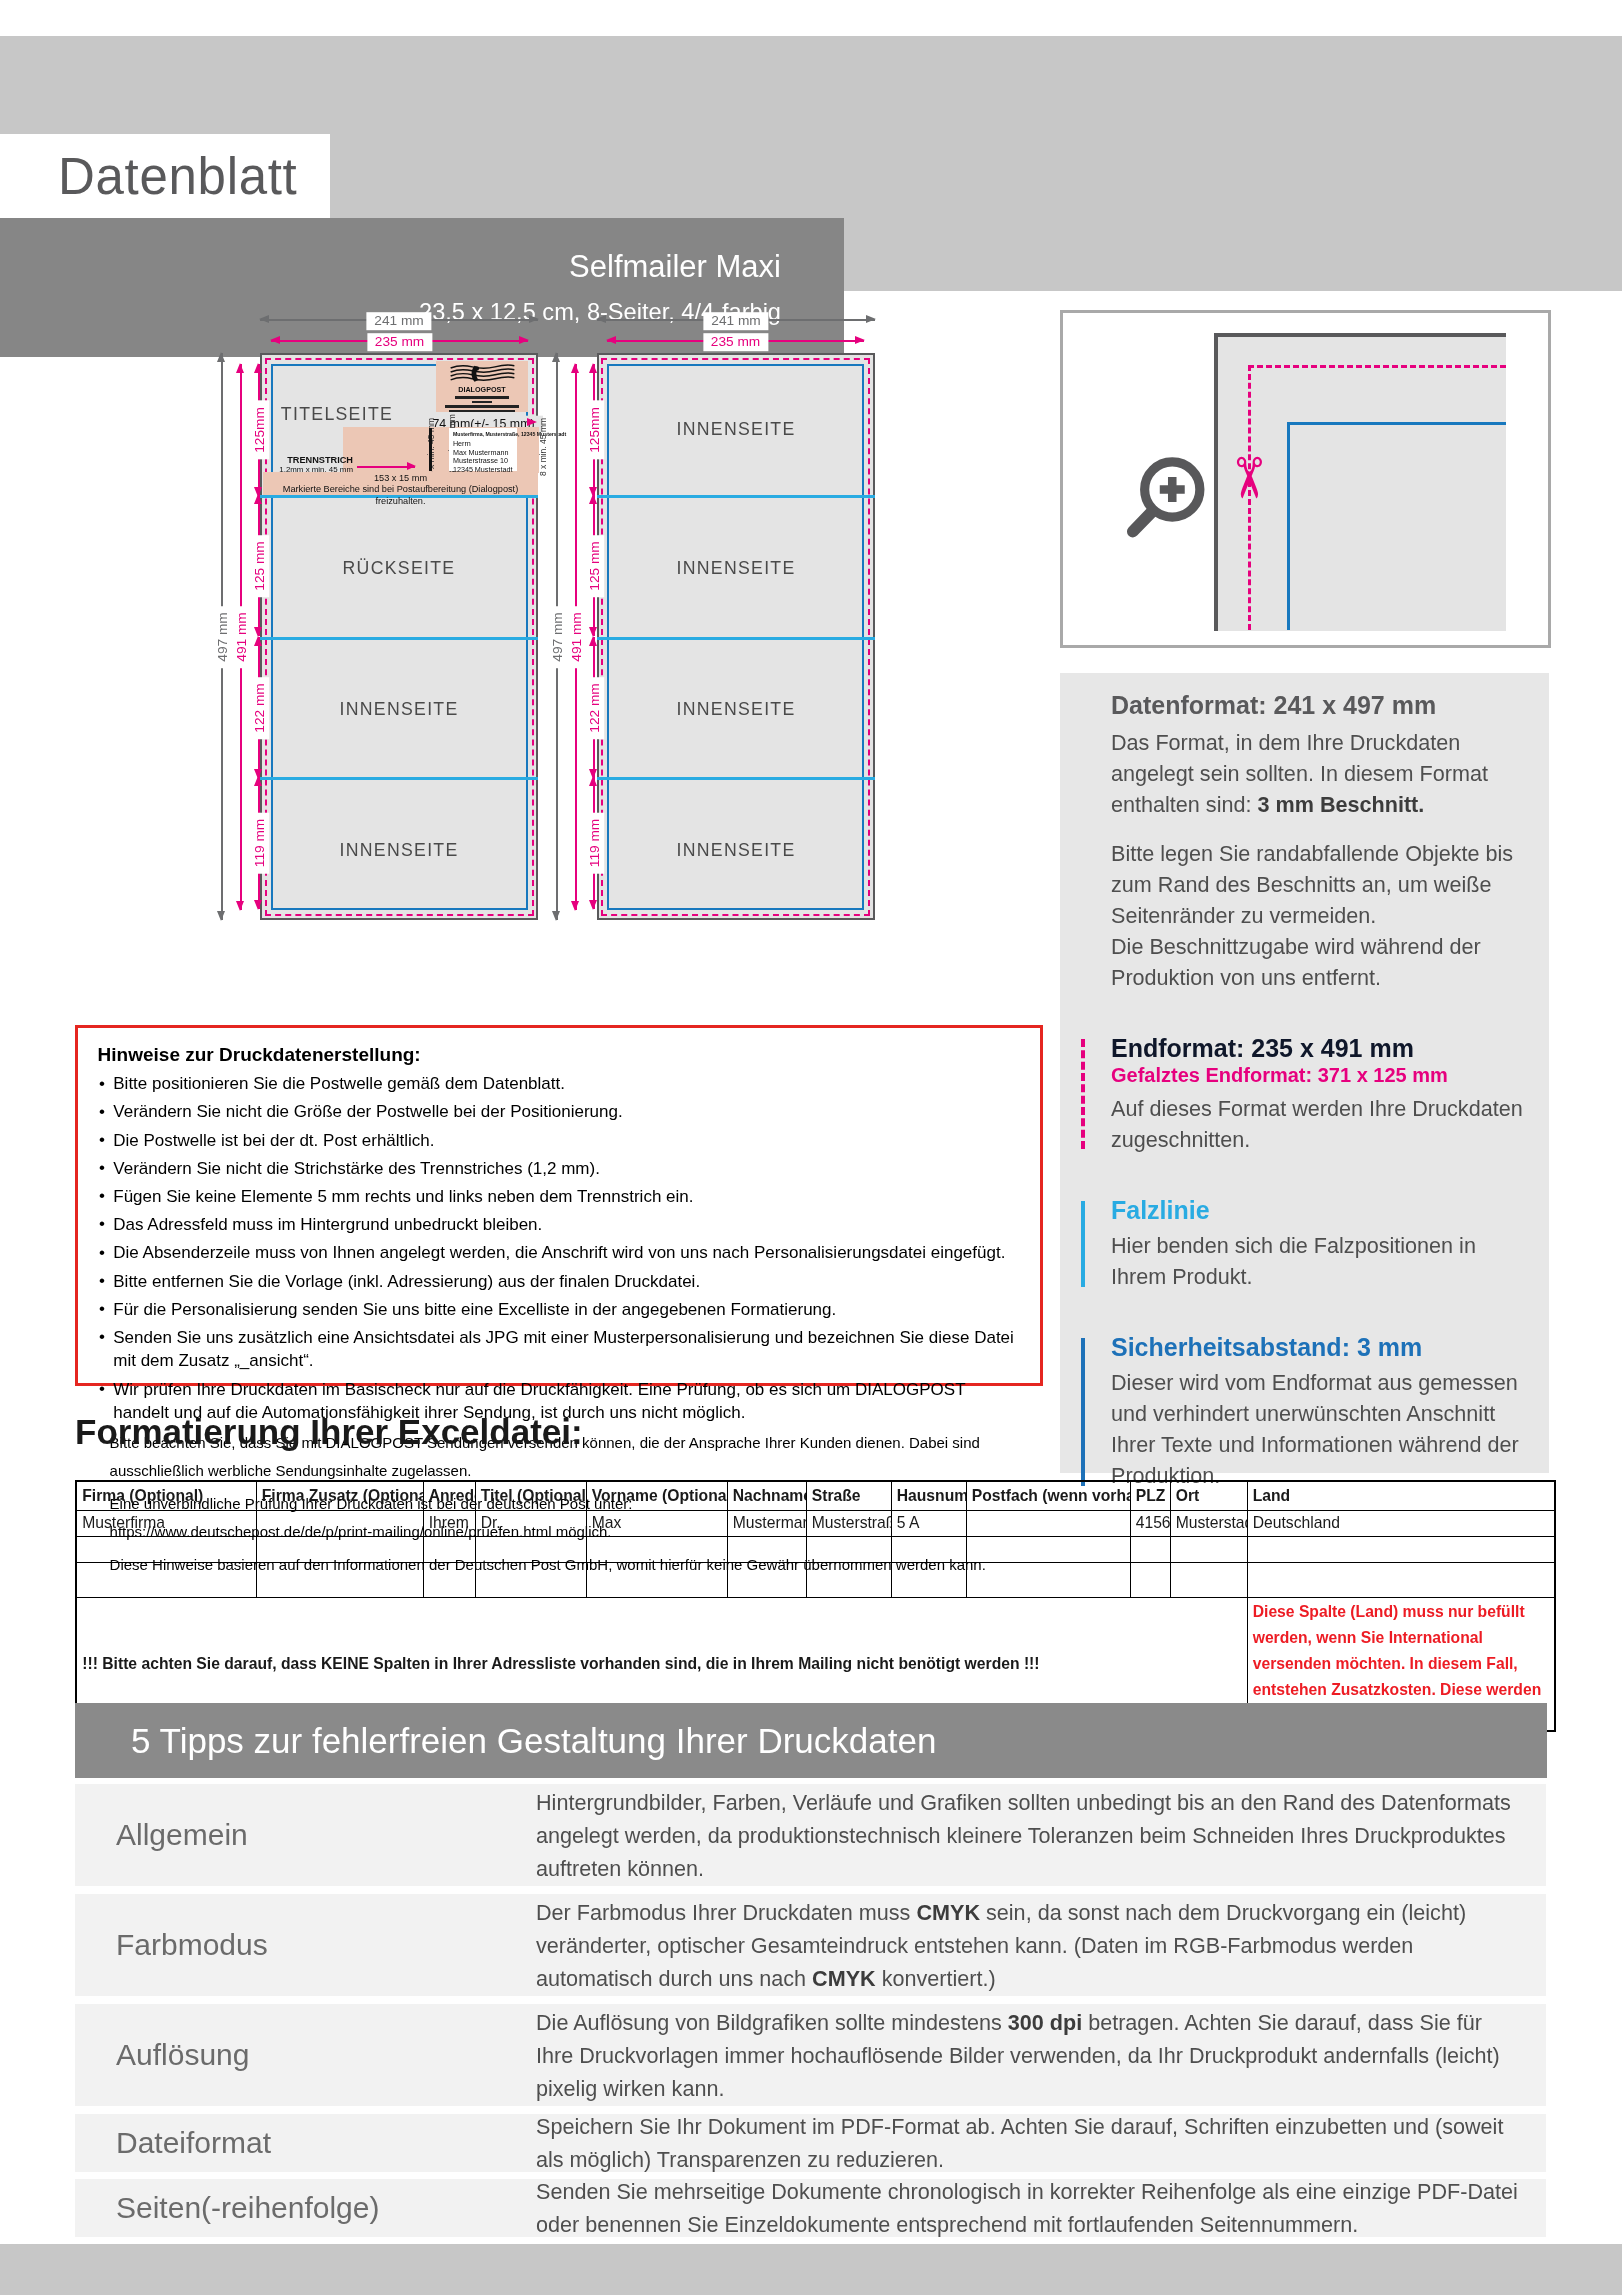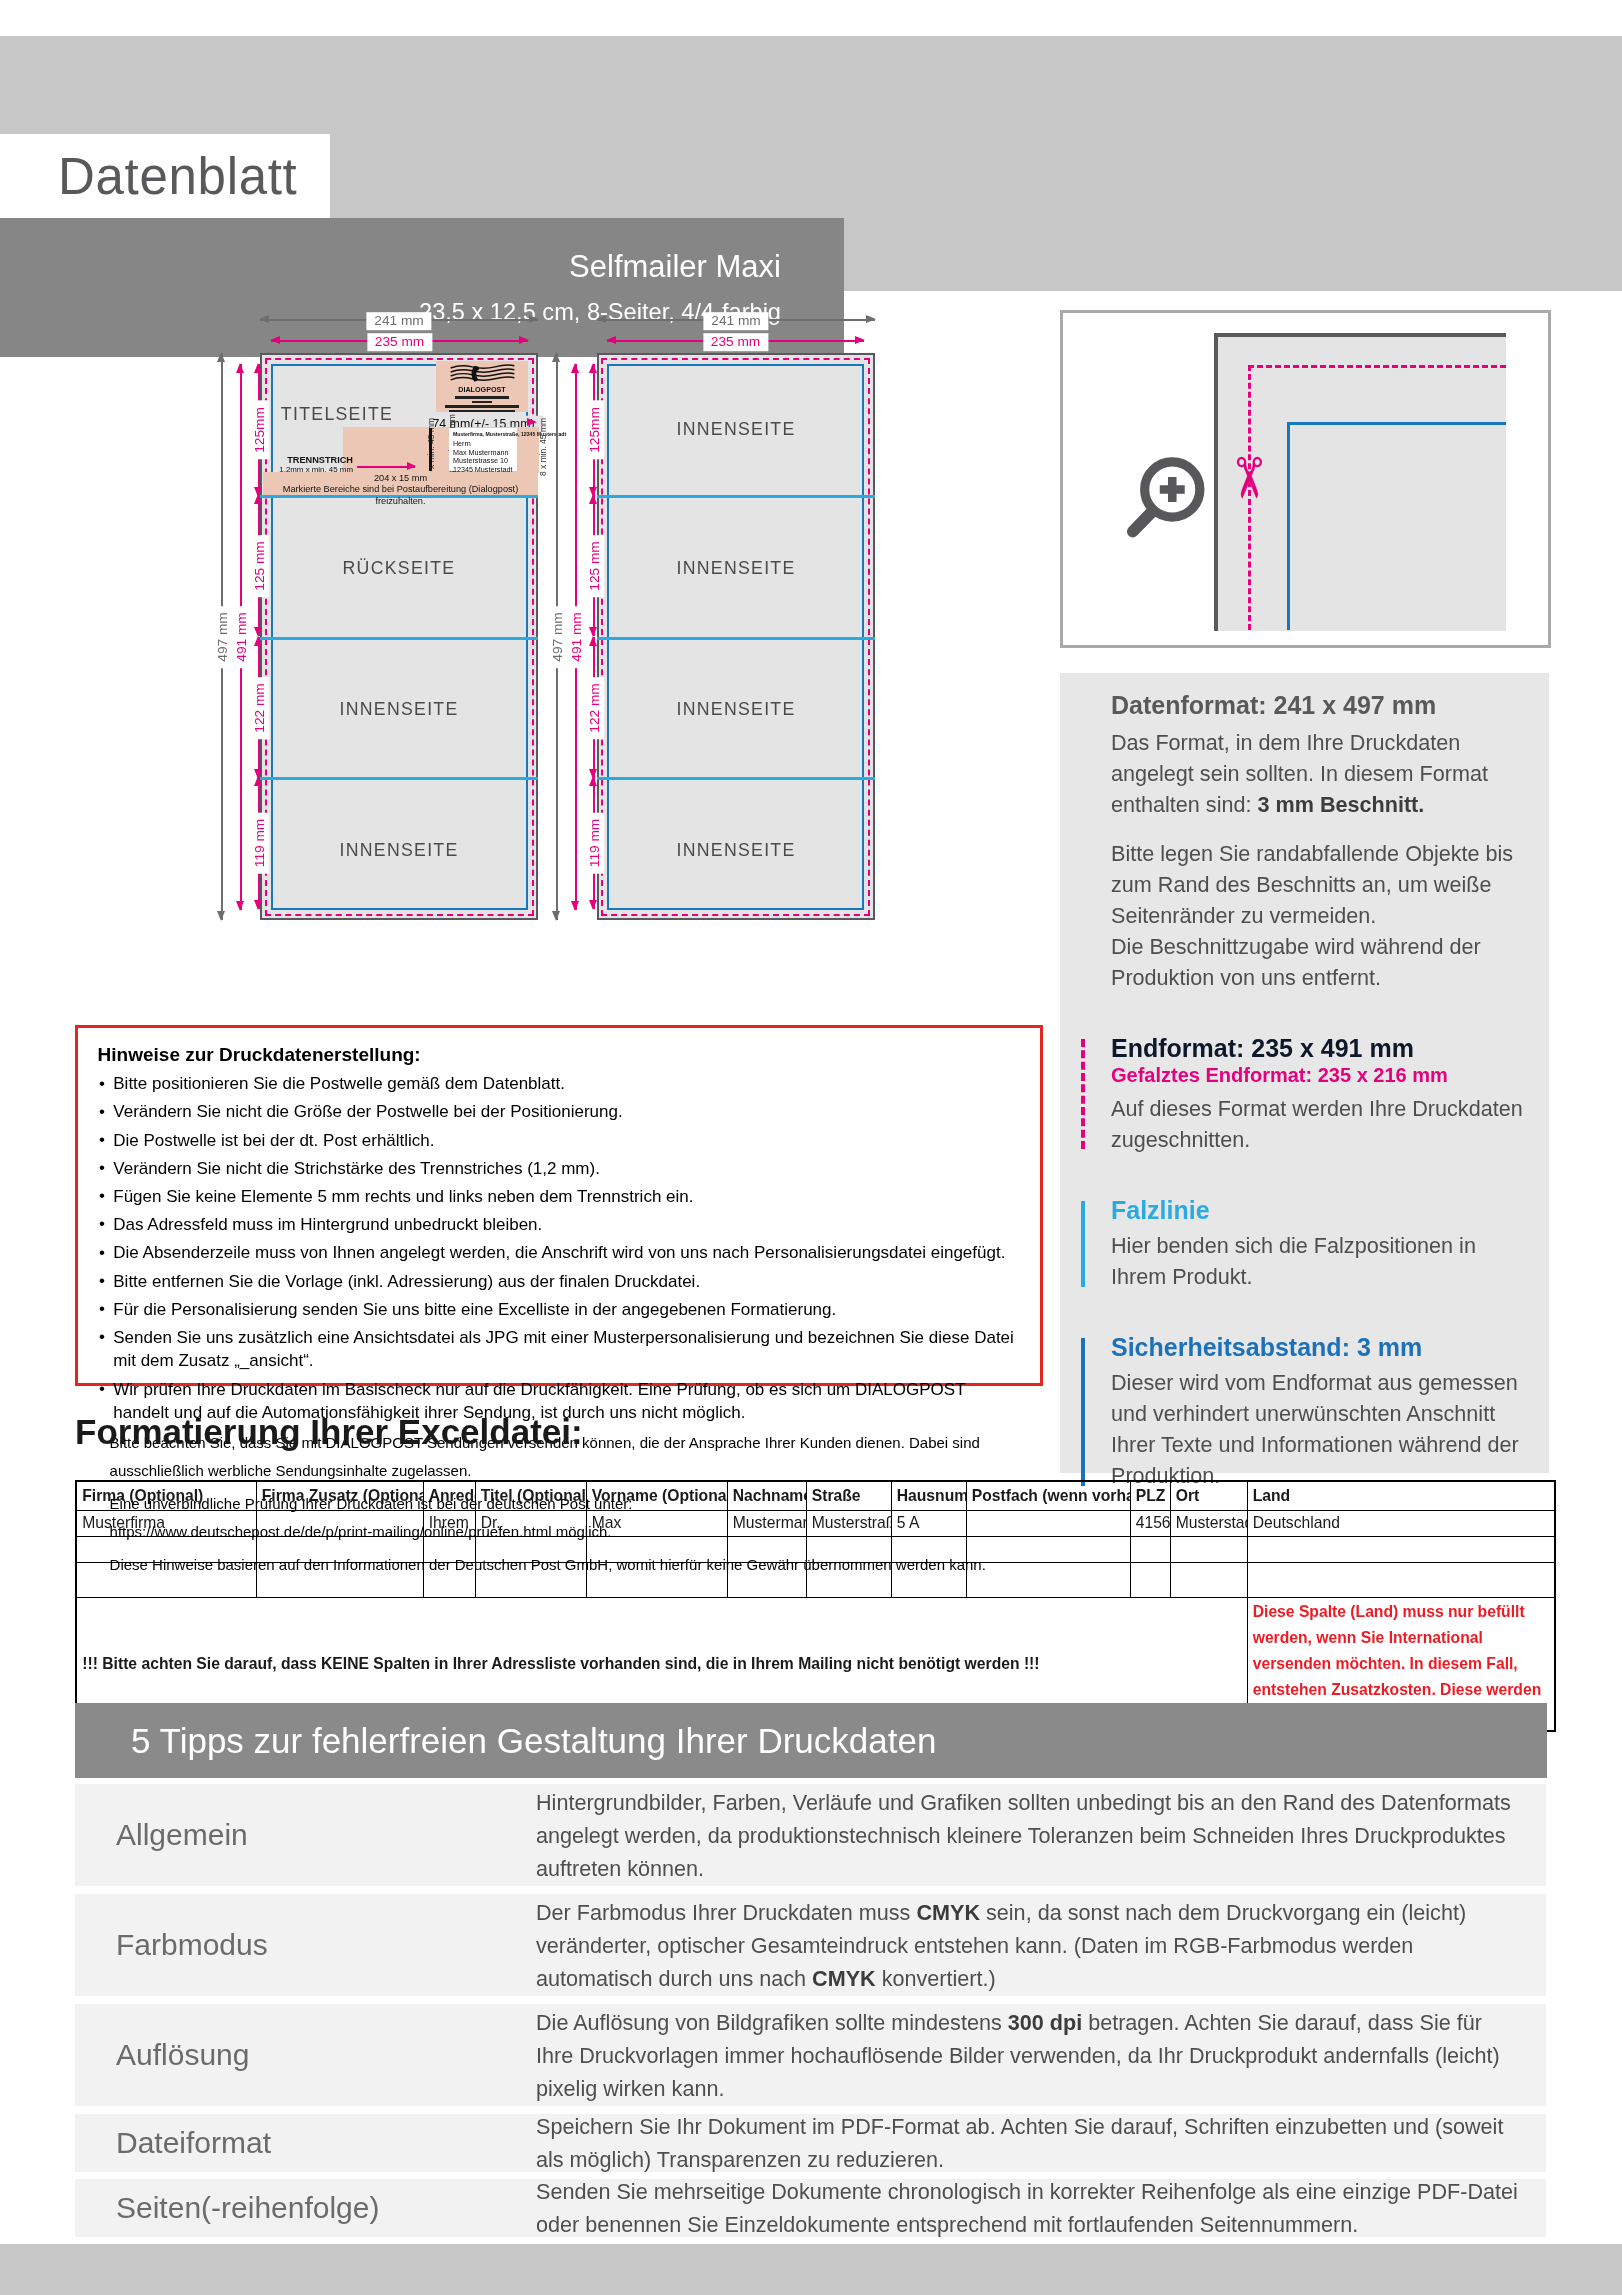--- a/index.html
+++ b/index.html
@@ -186,21 +186,21 @@
   </div>
   <div class="abs rotlbl" style="left:514px;top:442px;">8 x min. 45 mm</div>
 
   <div class="abs trenn-call" style="left:260px;top:455px;width:93px;">
     <div class="t1">TRENNSTRICH</div>
     <div class="t2">1,2mm x min. 45 mm</div>
   </div>
   <div class="abs arrow-r" style="left:357px;top:466px;width:58px;"></div>
 
   <div class="abs salmon" style="left:263px;top:472px;width:275px;height:23px;">
-    <div class="zone-note" style="margin-top:0.7px;">204 x 15 mm</div>
+    <div class="zone-note" style="margin-top:0.7px;">153 x 15 mm</div>
     <div class="zone-note">Markierte Bereiche sind bei Postaufbereitung (Dialogpost) freizuhalten.</div>
   </div>
 
   <div class="abs dimh gry" style="left:597px;top:319px;width:278px;">
       <span>241 mm</span>
     </div>
   <div class="abs dimh mag" style="left:607px;top:340px;width:257px;">
       <span>235 mm</span>
     </div>
 
@@ -253,21 +253,21 @@
     <div class="sect">
       <div class="h-grey">Datenformat: 241 x 497 mm</div>
       <div class="ibody"><span>Das Format, in dem Ihre Druckdaten angelegt sein sollten. In diesem Format enthalten sind: </span><b class="inb">3 mm Beschnitt.</b></div>
       <div class="gap28"></div>
       <div class="ibody">Bitte legen Sie randabfallende Objekte bis zum Rand des Beschnitts an, um weiße Seitenränder zu vermeiden.</div>
       <div class="ibody">Die Beschnittzugabe wird während der Produktion von uns entfernt.</div>
     </div>
     <div class="gap60"></div>
     <div class="sect mk-mag">
       <div class="h-mag">Endformat: 235 x 491 mm</div>
-      <div class="h-mag2">Gefalztes Endformat: 235 x 216 mm</div>
+      <div class="h-mag2">Gefalztes Endformat: 371 x 125 mm</div>
       <div class="ibody">Auf dieses Format werden Ihre Druckdaten zugeschnitten.</div>
     </div>
     <div class="gap60"></div>
     <div class="sect mk-cyan">
       <div class="h-cyan">Falzlinie</div>
       <div class="ibody">Hier benden sich die Falzpositionen in Ihrem Produkt.</div>
     </div>
     <div class="gap60"></div>
     <div class="sect mk-blue">
       <div class="h-blue">Sicherheitsabstand: 3 mm</div>

